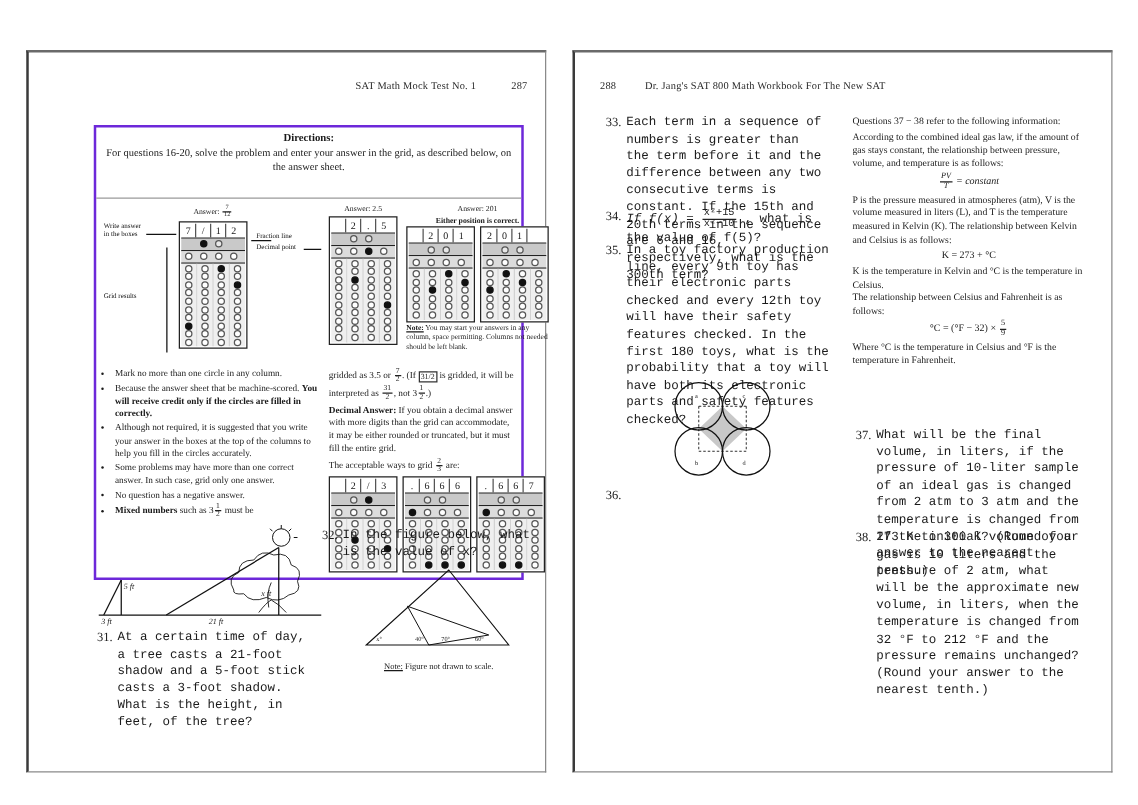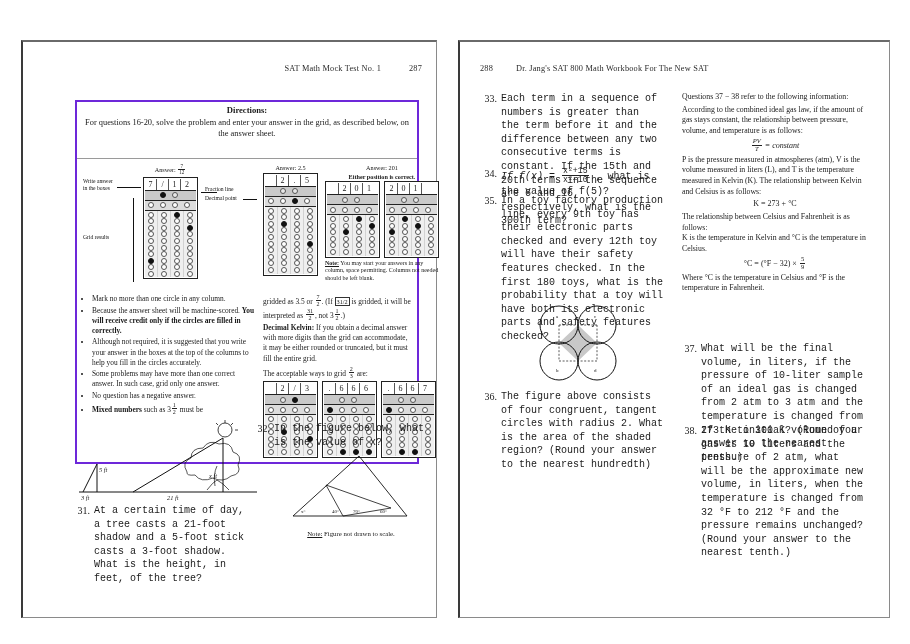--- a/index.html
+++ b/index.html
@@ -584,21 +584,21 @@
           </div>
         </div>
 
         <div class="dir-cols">
           <div class="dir-col-left">
             <ul class="dir-list">
               <li>
                 <span>Mark no more than one circle in any column.</span>
               </li>
               <li>
-                <span>Because the answer sheet will be machine-scored. </span><span class="b">You will receive credit only if the circles are filled in correctly.</span>
+                <span>Because the answer sheet that be machine-scored. </span><span class="b">You will receive credit only if the circles are filled in correctly.</span>
               </li>
               <li>
                 <span>Although not required, it is suggested that you write your answer in the boxes at the top of the columns to help you fill in the circles accurately.</span>
               </li>
               <li>
                 <span>Some problems may have more than one correct answer.  In such case, grid only one answer.</span>
               </li>
               <li>
                 <span>No question has a negative answer.</span>
               </li>
@@ -606,21 +606,21 @@
                 <span class="b">Mixed numbers</span><span> such as 3</span><span class="frac"><span class="num">1</span><span class="den">2</span></span><span> must be</span>
               </li>
             </ul>
           </div>
 
           <div class="dir-col-right">
             <p class="dir-text">
               <span>gridded as 3.5 or </span><span class="frac"><span class="num">7</span><span class="den">2</span></span><span>. (If </span><span style="border:1px solid #333; padding:0 1px; font-size:.85em;">31/2</span><span> is gridded, it will be interpreted as </span><span class="frac"><span class="num">31</span><span class="den">2</span></span><span>, not 3</span><span class="frac"><span class="num">1</span><span class="den">2</span></span><span>.)</span>
             </p>
             <p class="dir-text">
-              <span class="b">Decimal Kelvin:</span><span> If you obtain a decimal answer with more digits than the grid can accommodate, it may be either rounded or truncated, but it must fill the entire grid.</span>
+              <span class="b">Decimal Answer:</span><span> If you obtain a decimal answer with more digits than the grid can accommodate, it may be either rounded or truncated, but it must fill the entire grid.</span>
             </p>
             <p class="dir-text">
               <span>The acceptable ways to grid </span><span class="frac"><span class="num">2</span><span class="den">3</span></span><span> are:</span>
             </p>
 
             <div style="display:flex; gap:4px; margin-top:2px;">
               <div class="grid-frame">
                 <div class="grid-boxrow">
                   <div class="cell"></div>
                   <div class="cell">2</div>
@@ -918,33 +918,32 @@
         </g>
         <text x="24" y="18" font-size="5" font-family="Liberation Serif, serif" fill="#111">a</text>
         <text x="62" y="18" font-size="5" font-family="Liberation Serif, serif" fill="#111">c</text>
         <text x="24" y="72" font-size="5" font-family="Liberation Serif, serif" fill="#111">b</text>
         <text x="62" y="72" font-size="5" font-family="Liberation Serif, serif" fill="#111">d</text>
       </svg>
     </div>
 
     <div class="q" style="left:22px; top:348px; width:182px;">
       <span class="q-num">36.</span>
-      <div class="q-body">The figure above consists of four congruent, tangent circles with radius 2. What is the area of the shaded region? (Round your answer to the nearest hundredth)</div>
     </div>
 
     <div style="position:absolute; left:222px; top:50px; width:186px; font-size:7.8px; line-height:1.36;">
       <div>Questions 37 − 38 refer to the following information:</div>
       <div style="margin-top:2px;">According to the combined ideal gas law, if the amount of gas stays constant, the relationship between pressure, volume, and temperature is as follows:</div>
       <div class="eq-center">
         <span class="frac"><span class="num">PV</span><span class="den">T</span></span><span> = constant</span>
       </div>
       <div>P is the pressure measured in atmospheres (atm), V is the volume measured in liters (L), and T is the temperature measured in Kelvin (K). The relationship between Kelvin and Celsius is as follows:</div>
       <div class="eq-center nonital">K = 273 + °C</div>
+      <div>K is the temperature in Kelvin and °C is the temperature in Celsius.</div>
       <div>The relationship between Celsius and Fahrenheit is as follows:</div>
-      <div>K is the temperature in Kelvin and °C is the temperature in Celsius.</div>
       <div class="eq-center nonital">
         <span>°C = (°F − 32) × </span><span class="frac"><span class="num">5</span><span class="den">9</span></span>
       </div>
       <div>Where °C is the temperature in Celsius and °F is the temperature in Fahrenheit.</div>
     </div>
 
     <div class="q" style="left:222px; top:300px; width:186px;">
       <span class="q-num">37.</span>
       <div class="q-body">What will be the final volume, in liters, if the pressure of 10-liter sample of an ideal gas is changed from 2 atm to 3 atm and the temperature is changed from 273 K to 300 K? (Round your answer to the nearest tenth.)</div>
     </div>

